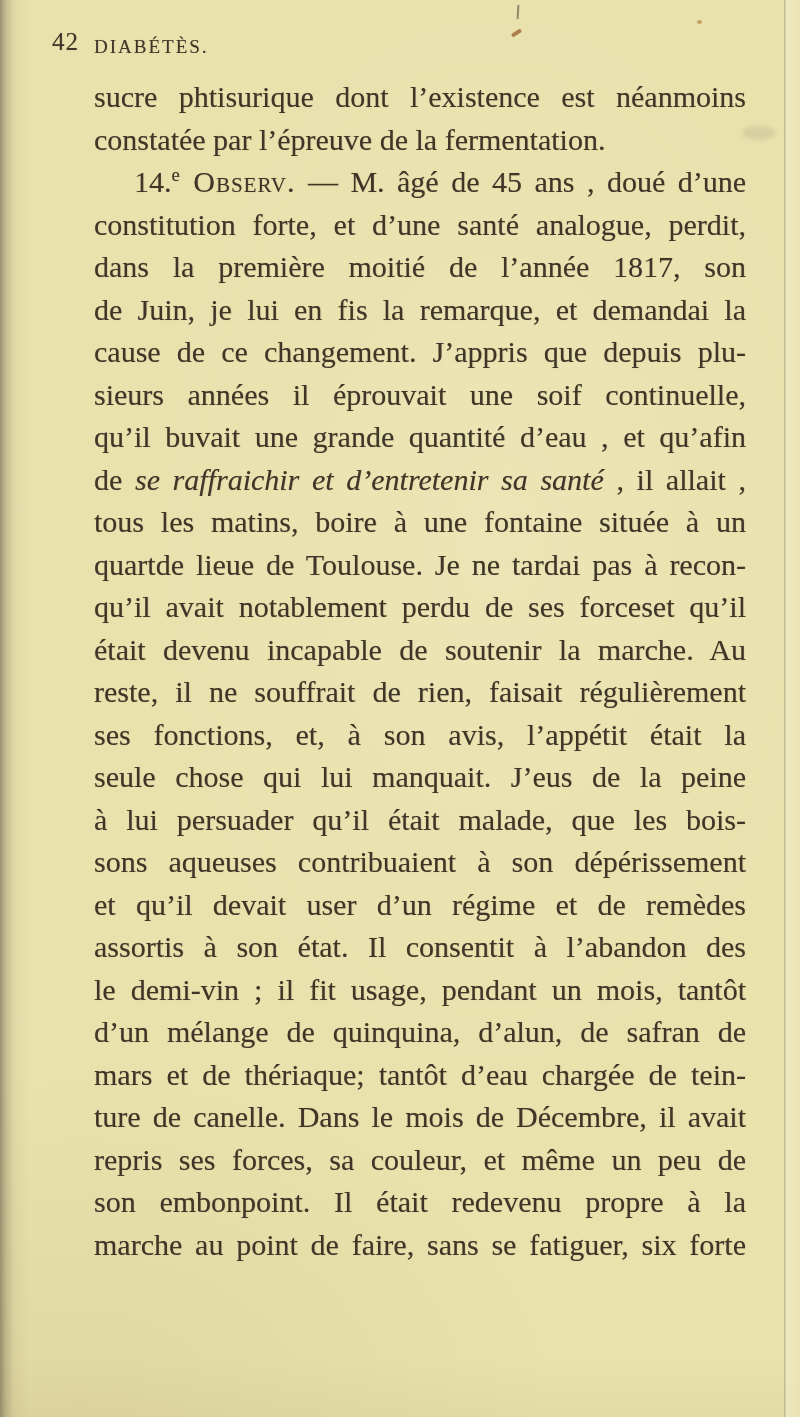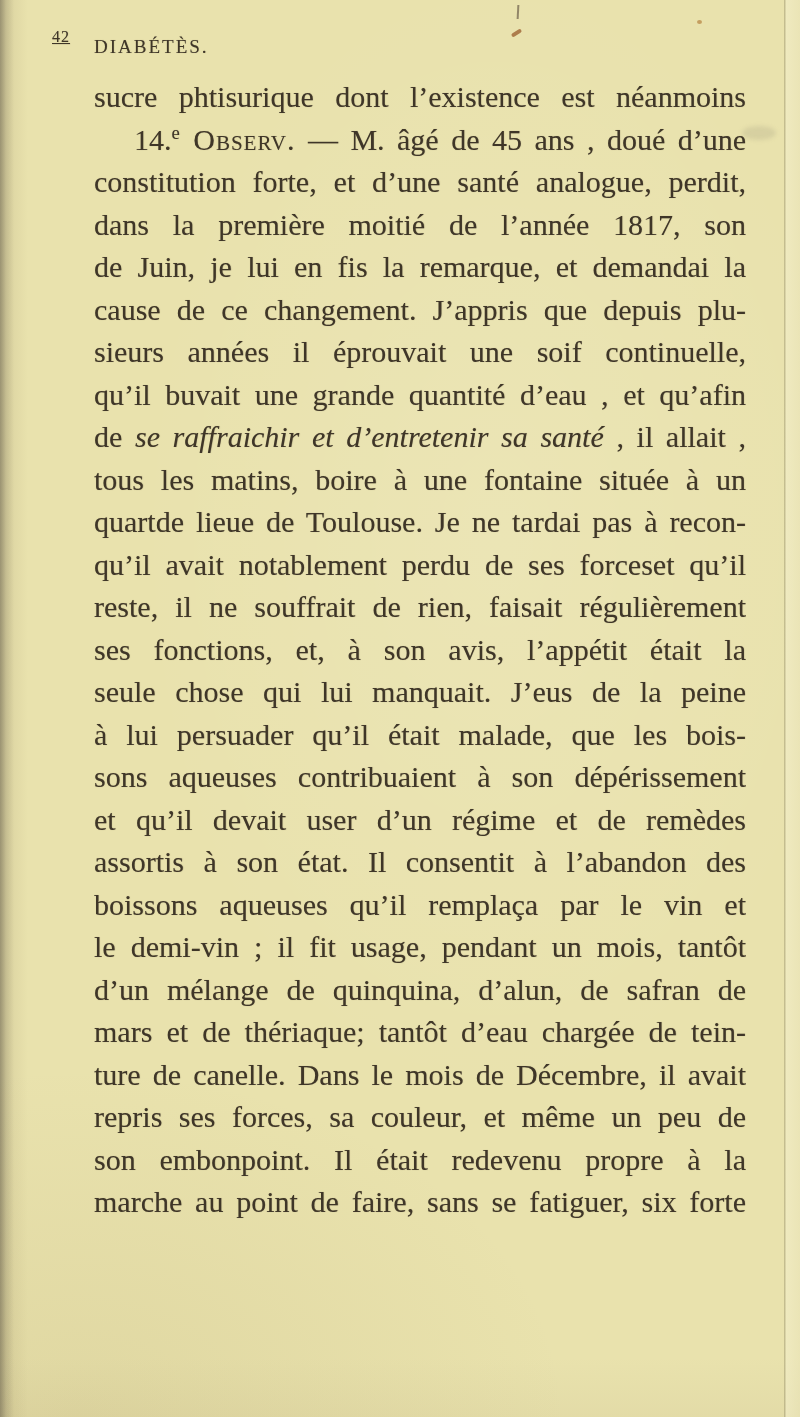--- a/index.html
+++ b/index.html
@@ -23,23 +23,22 @@
   .left-edge{
     position:absolute;left:0;top:0;width:14px;height:100%;
     background:linear-gradient(90deg, rgba(95,88,72,0.50), rgba(95,88,72,0.18) 6px, rgba(95,88,72,0) 14px);
   }
   .right-edge{
     position:absolute;left:784px;top:0;width:16px;height:100%;
     background:linear-gradient(90deg, rgba(140,133,98,0.40) 0px, rgba(140,133,98,0.40) 1px, rgba(244,240,206,0.55) 2px, rgba(236,231,192,0.45) 16px);
   }
   .pagenum{
     position:absolute;left:52px;top:28px;
-    font-size:16px;letter-spacing:1px;
+    font-size:25px;letter-spacing:1px;
     text-shadow:0.3px 0.3px 0.8px rgba(63,54,40,0.35);
-    text-decoration:underline;
   }
   .running-header{
     position:absolute;left:94px;top:36px;width:652px;
     text-align:left;font-size:19px;letter-spacing:2px;
     text-shadow:0.3px 0.3px 0.8px rgba(63,54,40,0.35);
   }
   .body-block{
     position:absolute;left:94px;top:76px;width:652px;
     font-size:30px;line-height:42.5px;
     text-shadow:0.3px 0.3px 0.8px rgba(63,54,40,0.38);
@@ -81,39 +80,40 @@
   <div class="pagenum">42</div>
   <div class="running-header">DIABÉTÈS.</div>
 
   <div class="tick-mark"></div>
   <div class="red-speck"></div>
   <div class="orange-dot"></div>
   <div class="margin-smudge"></div>
 
   <div class="body-block">
       <div class="line"><span>sucre phtisurique dont l’existence est néanmoins</span></div>
+      <div class="line align-left"><span>constatée par l’épreuve de la fermentation.</span></div>
       <div class="line indent"><span>14.</span><span class="seg-sup">e</span><span class="seg-smallcaps"> Observ.</span><span> — M. âgé de 45 ans , doué d’une</span></div>
       <div class="line"><span>constitution forte, et d’une santé analogue, perdit,</span></div>
       <div class="line"><span>dans la première moitié de l’année 1817, son</span></div>
       <div class="line"><span>de Juin, je lui en fis la remarque, et demandai la</span></div>
       <div class="line"><span>cause de ce changement. J’appris que depuis plu-</span></div>
       <div class="line"><span>sieurs années il éprouvait une soif continuelle,</span></div>
       <div class="line"><span>qu’il buvait une grande quantité d’eau , et qu’afin</span></div>
       <div class="line"><span>de </span><span class="seg-italic">se raffraichir et d’entretenir sa santé</span><span> , il allait ,</span></div>
       <div class="line"><span>tous les matins, boire à une fontaine située à un</span></div>
       <div class="line"><span>quartde lieue de Toulouse. Je ne tardai pas à recon-</span></div>
       <div class="line"><span>qu’il avait notablement perdu de ses forceset qu’il</span></div>
+      <div class="line"><span>était devenu incapable de soutenir la marche. Au</span></div>
       <div class="line"><span>reste, il ne souffrait de rien, faisait régulièrement</span></div>
       <div class="line"><span>ses fonctions, et, à son avis, l’appétit était la</span></div>
       <div class="line"><span>seule chose qui lui manquait. J’eus de la peine</span></div>
       <div class="line"><span>à lui persuader qu’il était malade, que les bois-</span></div>
       <div class="line"><span>sons aqueuses contribuaient à son dépérissement</span></div>
       <div class="line"><span>et qu’il devait user d’un régime et de remèdes</span></div>
       <div class="line"><span>assortis à son état. Il consentit à l’abandon des</span></div>
-      <div class="line"><span>boissons aqueuses qu’il remplaça par le vin et</span></div>
       <div class="line"><span>le demi-vin ; il fit usage, pendant un mois, tantôt</span></div>
       <div class="line"><span>d’un mélange de quinquina, d’alun, de safran de</span></div>
       <div class="line"><span>mars et de thériaque; tantôt d’eau chargée de tein-</span></div>
       <div class="line"><span>ture de canelle. Dans le mois de Décembre, il avait</span></div>
       <div class="line"><span>repris ses forces, sa couleur, et même un peu de</span></div>
       <div class="line"><span>son embonpoint. Il était redevenu propre à la</span></div>
       <div class="line"><span>marche au point de faire, sans se fatiguer, six forte</span></div>
     </div>
 </div>
 

